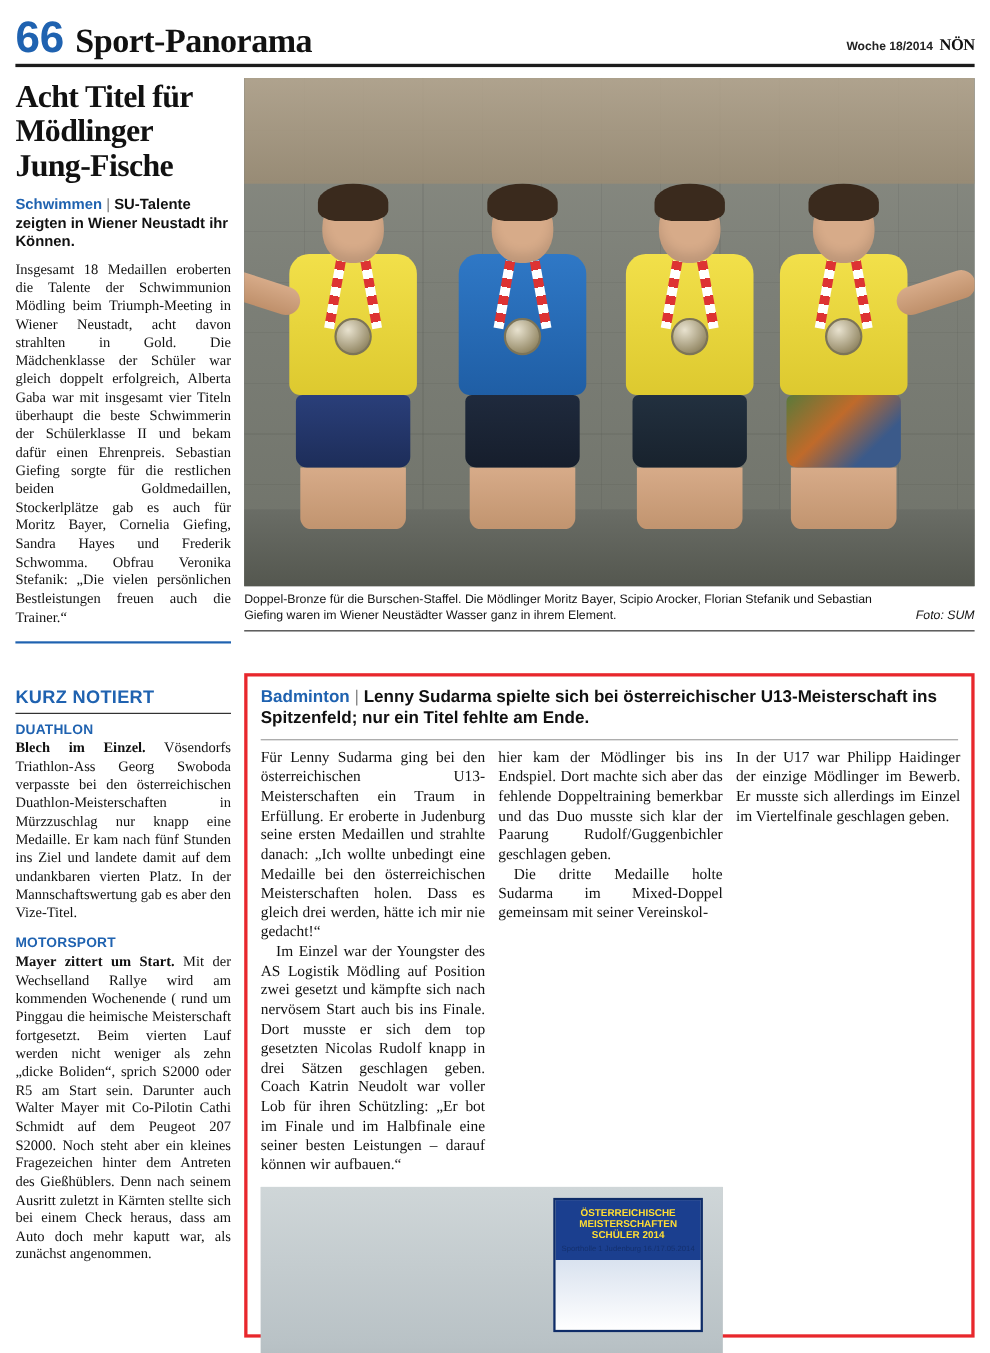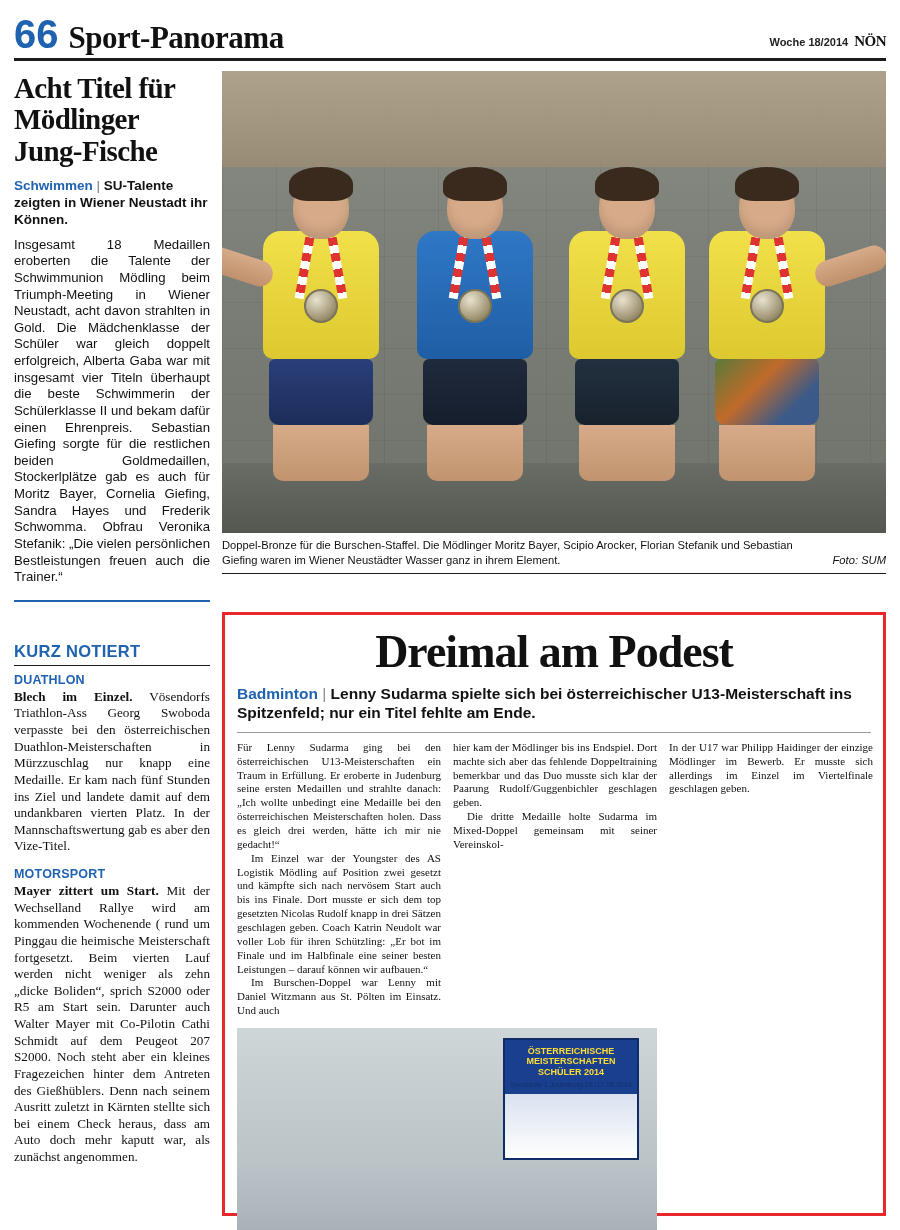--- a/index.html
+++ b/index.html
@@ -104,21 +104,21 @@
     margin-bottom: 8px;
   }
   .lead .kicker {
     color: #1f62b0;
   }
   .lead .sep {
     color: #777;
     font-weight: normal;
   }
   .body-text {
-    font-family: Liberation Sans, sans-serif;
+    font-family: Liberation Serif, serif;
     font-size: 13.2px;
     line-height: 1.26;
     text-align: justify;
     color: #111;
     hyphens: auto;
   }
   .body-text p {
     margin: 0;
     text-indent: 0;
   }
@@ -221,21 +221,21 @@
     margin: 0 0 8px 0;
   }
   .cols3 {
     display: flex;
     gap: 12px;
   }
   .col3 {
     width: 204px;
     flex: 0 0 204px;
     font-family: "Liberation Serif", serif;
-    font-size: 11px;
+    font-size: 14px;
     line-height: 1.26;
     text-align: justify;
   }
   .col3 p {
     margin: 0;
   }
   .col3 p + p { text-indent: 14px; }
 
   
   .photo-bottom-wrap {
@@ -466,36 +466,34 @@
       <div class="caption">
         <span>Doppel-Bronze für die Burschen-Staffel. Die Mödlinger Moritz Bayer, Scipio Arocker, Florian Stefanik und Sebastian Giefing waren im Wiener Neustädter Wasser ganz in ihrem Element.</span>
         <span class="credit">Foto: SUM</span>
       </div>
 
     </div>
   </div>
 
   <div class="article-box">
 
-    <h2 class="headline-big">Dreimal am Podest</h2>
 
     <div class="lead2">
       <span class="kicker">Badminton</span>
       <span class="sep">|</span>
       <span>Lenny Sudarma spielte sich bei österreichischer U13-Meisterschaft ins Spitzenfeld; nur ein Titel fehlte am Ende.</span>
     </div>
 
     <hr class="rule-box">
 
     <div class="cols3">
 
       <div class="col3">
         <p>Für Lenny Sudarma ging bei den österreichischen U13-Meisterschaften ein Traum in Erfüllung. Er eroberte in Judenburg seine ersten Medaillen und strahlte danach: „Ich wollte unbedingt eine Medaille bei den österreichischen Meisterschaften holen. Dass es gleich drei werden, hätte ich mir nie gedacht!“</p>
         <p>Im Einzel war der Youngster des AS Logistik Mödling auf Position zwei gesetzt und kämpfte sich nach nervösem Start auch bis ins Finale. Dort musste er sich dem top gesetzten Nicolas Rudolf knapp in drei Sätzen geschlagen geben. Coach Katrin Neudolt war voller Lob für ihren Schützling: „Er bot im Finale und im Halbfinale eine seiner besten Leistungen – darauf können wir aufbauen.“</p>
-        <p>Im Burschen-Doppel war Lenny mit Daniel Witzmann aus St. Pölten im Einsatz. Und auch</p>
       </div>
 
       <div class="col3">
         <p>hier kam der Mödlinger bis ins Endspiel. Dort machte sich aber das fehlende Doppeltraining bemerkbar und das Duo musste sich klar der Paarung Rudolf/Guggenbichler geschlagen geben.</p>
         <p>Die dritte Medaille holte Sudarma im Mixed-Doppel gemeinsam mit seiner Vereinskol-</p>
       </div>
 
       <div class="col3">
         <p>In der U17 war Philipp Haidinger der einzige Mödlinger im Bewerb. Er musste sich allerdings im Einzel im Viertelfinale geschlagen geben.</p>
       </div>

